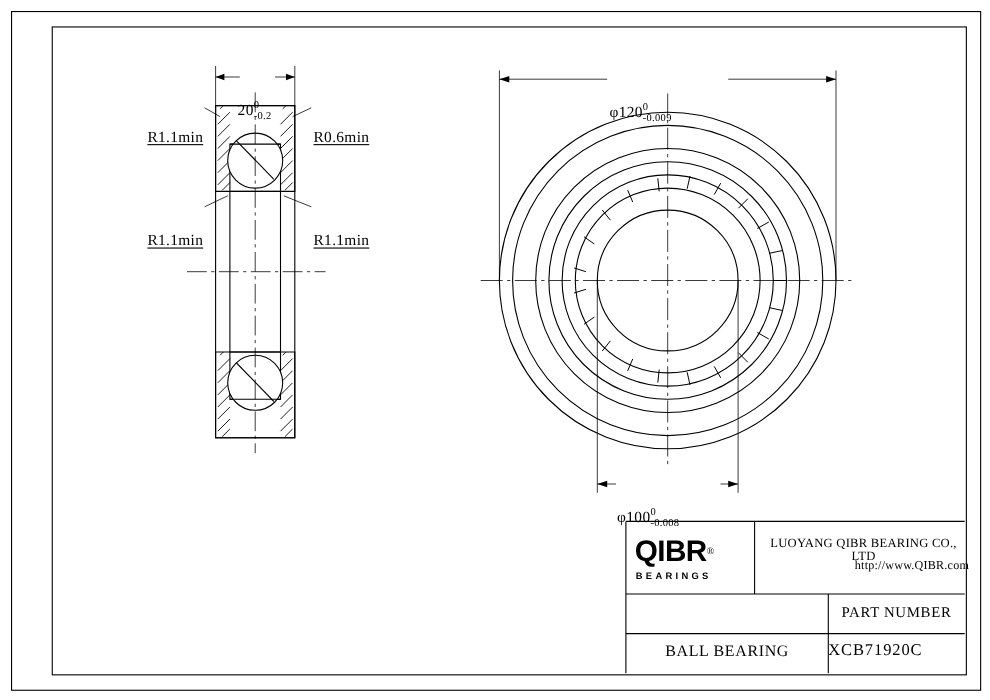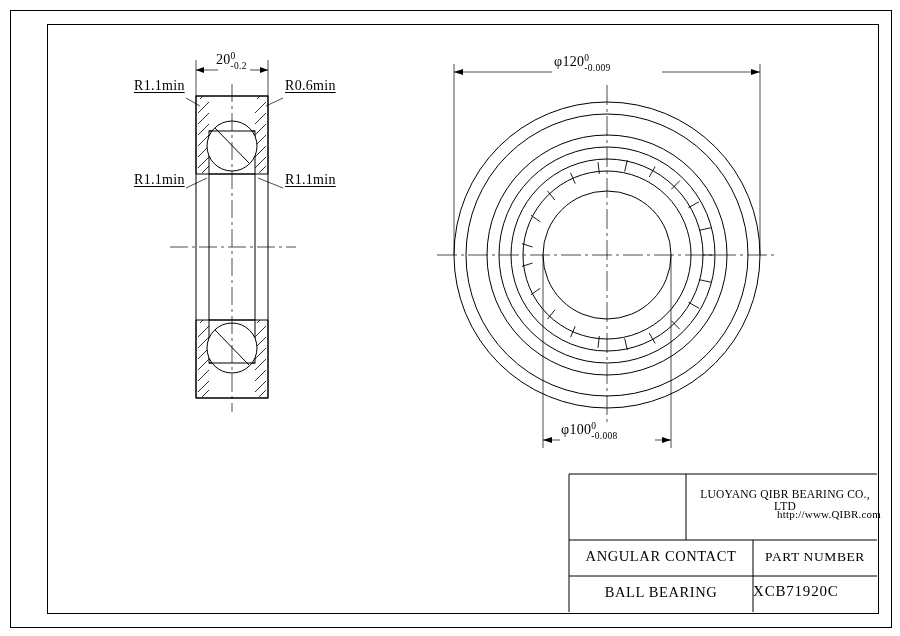--- a/index.html
+++ b/index.html
@@ -2,21 +2,21 @@
 <html><head>
 <meta charset="utf-8">
 <style>
   html,body{margin:0;padding:0;background:#ffffff;}
   body{width:900px;height:636px;font-family:"Liberation Serif",serif;color:#000;}
   #sheet{position:relative;width:900px;height:636px;overflow:hidden;background:#fff;}
   .frame-outer{position:absolute;left:10px;top:10px;width:880px;height:616px;border:1px solid #000;}
   .frame-inner{position:absolute;left:47px;top:24px;width:830px;height:588px;border:1px solid #000;}
   svg{position:absolute;left:0;top:0;}
   .lbl{position:absolute;font-family:"Liberation Serif",serif;white-space:nowrap;}
-  .dim{font-size:14px;letter-spacing:.3px;}
+  .dim{font-size:14px;letter-spacing:.3px;margin-top:40px;}
   .sub{font-size:9.5px;}
   .sup{font-size:9.5px;}
   .frac{display:inline-block;vertical-align:middle;line-height:1;position:relative;top:1px;}
   .frac span{display:block;line-height:1.05;}
   .underlined{text-decoration:underline;text-underline-offset:2px;}
   
   .tb{position:absolute;left:569px;top:474px;width:308px;height:138px;}
   .tb .cell{position:absolute;box-sizing:border-box;}
   .logo-q{font-family:"Liberation Sans",sans-serif;font-weight:bold;font-size:27px;letter-spacing:-0.5px;}
   .logo-sub{font-family:"Liberation Sans",sans-serif;font-weight:bold;font-size:8.5px;letter-spacing:3px;}
@@ -196,24 +196,29 @@
   <div class="lbl dim" style="left:554px;top:53px;">
     <span>φ</span><span>120</span><span class="frac"><span class="sup">0</span><span class="sub">-0.009</span></span>
   </div>
 
   <div class="lbl dim" style="left:561px;top:421px;">
     <span>φ</span><span>100</span><span class="frac"><span class="sup">0</span><span class="sub">-0.008</span></span>
   </div>
 
   <div class="tb">
 
+    <div class="cell" style="left:6px;top:12px;width:110px;height:52px;">
+      <div style="position:absolute;left:2px;top:0;">
+        <span class="logo-q">QIBR</span><span style="font-size:9px;vertical-align:super;">®</span>
+      </div>
+      <div class="logo-sub" style="position:absolute;left:3px;top:32px;">BEARINGS</div>
+    </div>
 
     <div class="cell co" style="left:127px;top:14px;width:178px;text-align:center;">LUOYANG QIBR BEARING CO., LTD</div>
     <div class="cell co2" style="left:127px;top:34px;width:185px;text-align:right;">http://www.QIBR.com</div>
 
-    <div class="cell tline" style="left:0px;top:74px;width:184px;text-align:center;">ANGULAR CONTACT</div>
     <div class="cell tline" style="left:0px;top:110px;width:184px;text-align:center;">BALL BEARING</div>
 
     <div class="cell pn" style="left:184px;top:75px;width:124px;text-align:center;">PART NUMBER</div>
     <div class="cell pnv" style="left:184px;top:109px;width:124px;text-align:left;">XCB71920C</div>
   </div>
 
 </div>
 
 </body></html>

